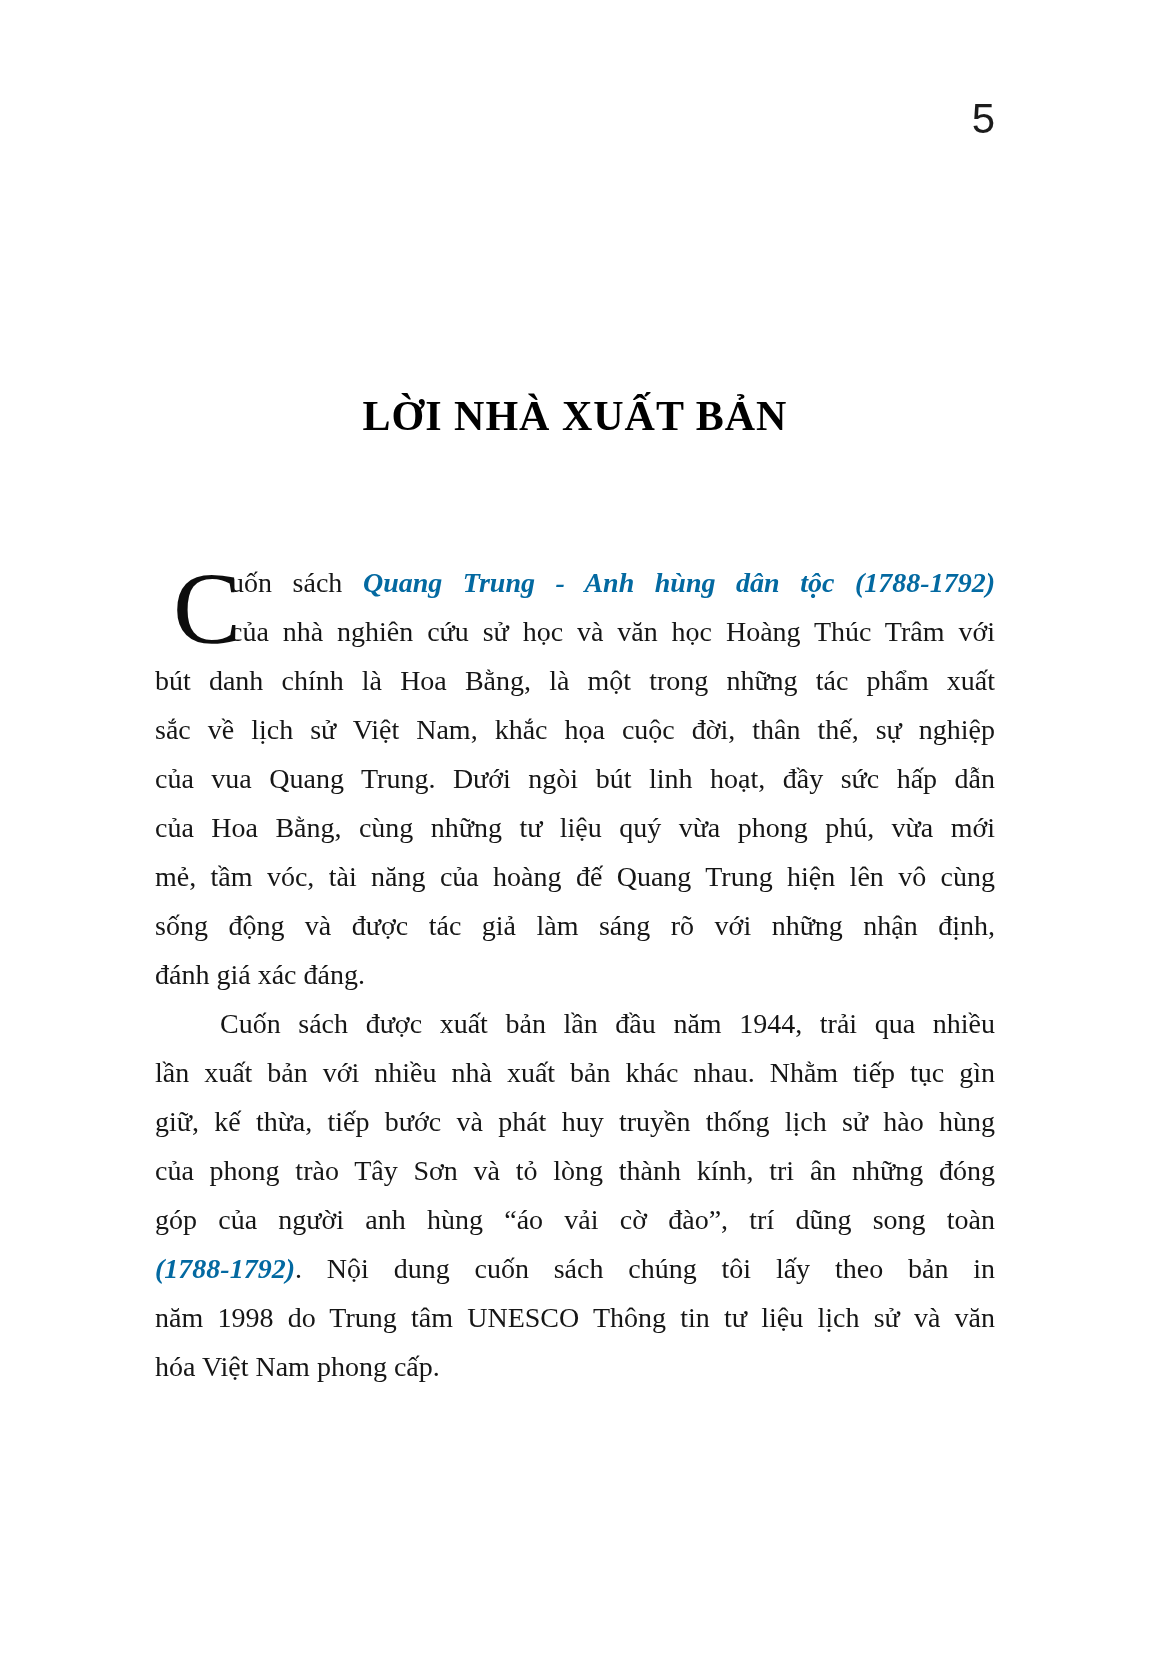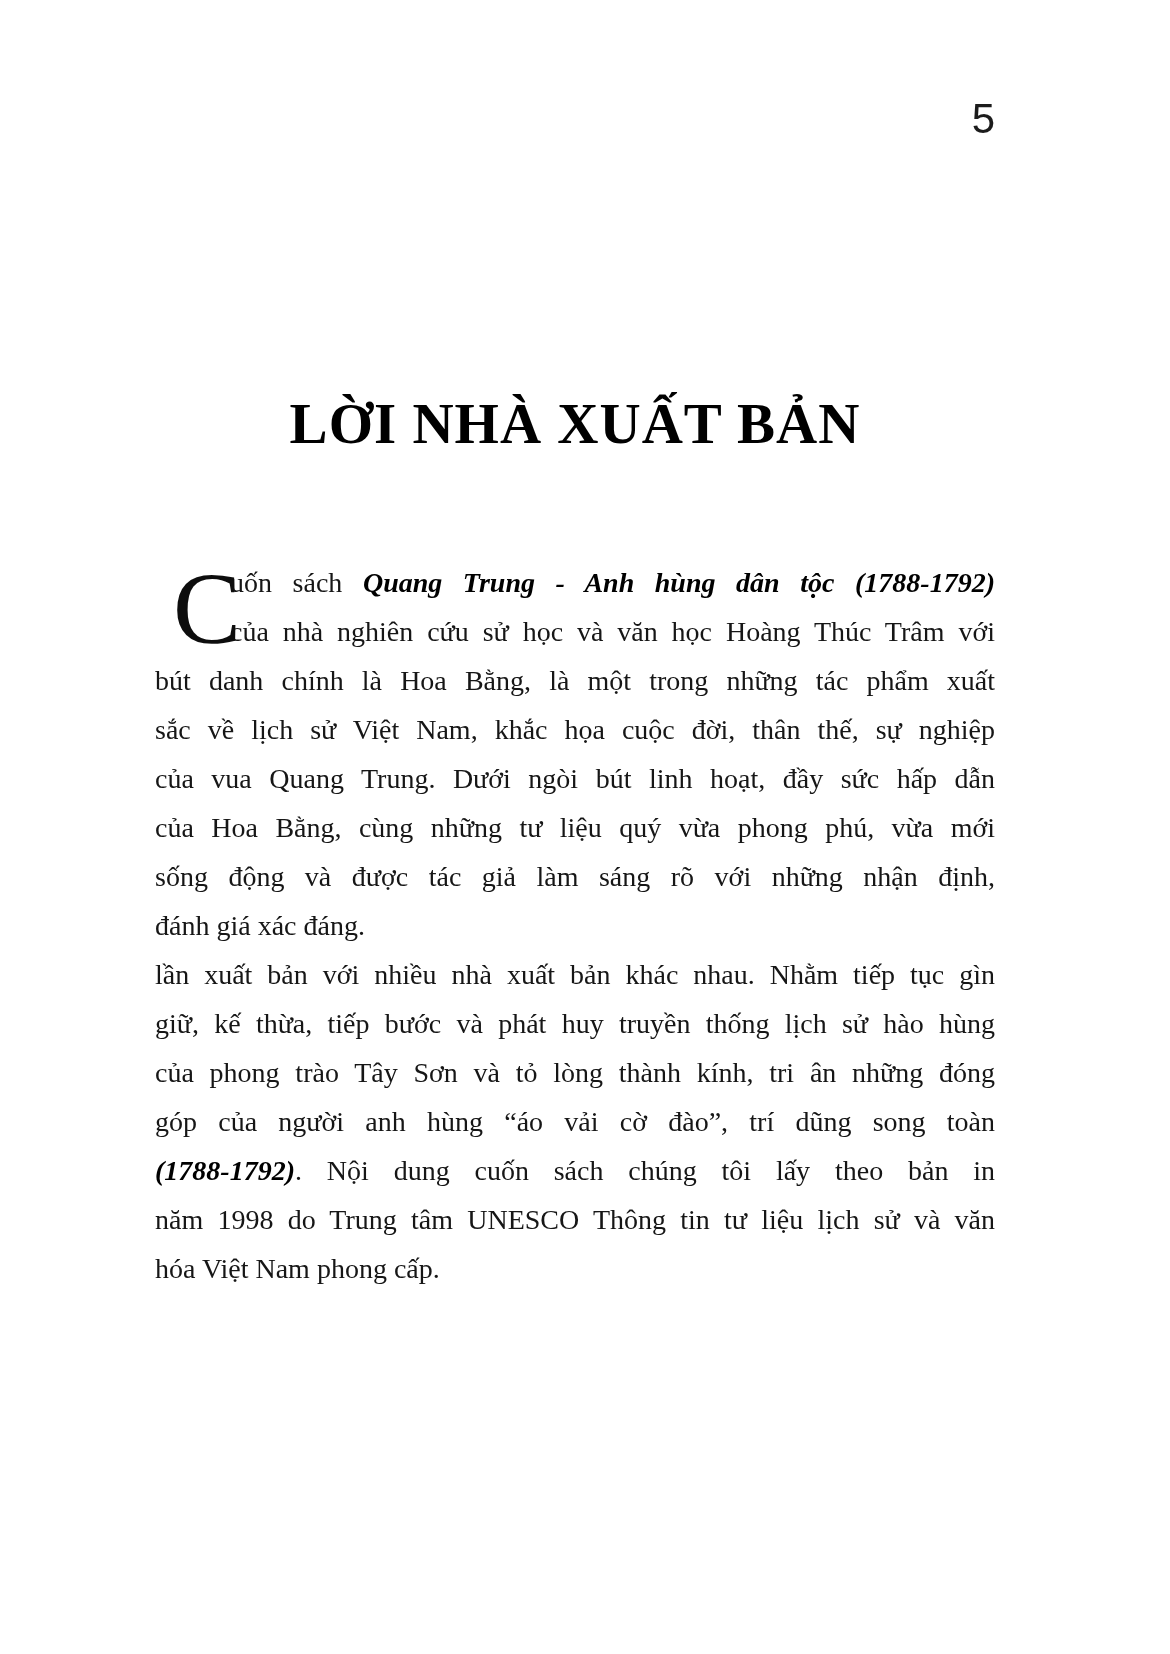--- a/index.html
+++ b/index.html
@@ -28,21 +28,21 @@
   }
   .title {
     position: absolute;
     top: 393px;
     left: 155px;
     width: 840px;
     margin: 0;
     text-align: center;
     font-family: "Liberation Serif", "DejaVu Serif", serif;
     font-weight: bold;
-    font-size: 57px;
+    font-size: 42px;
     letter-spacing: 1px;
     line-height: 1.1;
     color: #000000;
     white-space: nowrap;
   }
   .body-text {
     position: absolute;
     top: 558px;
     left: 155px;
     width: 840px;
@@ -70,43 +70,45 @@
     padding-left: 75px;
   }
   .line.first-indent {
     text-indent: 65px;
   }
   .line.last {
     text-align-last: left;
   }
   .seg-plain { font-style: normal; font-weight: normal; margin-top: 8px; }
   .seg-italic { font-weight: normal; }
-  .seg-bold-italic { font-style: italic; font-weight: bold; color: #000000; }
+  .seg-bold-italic { font-style: italic; font-weight: bold; color: #0369a1; }
 </style>
 </head>
 <body>
 
 <div class="page">
   <div class="page-number">5</div>
 
   <h1 class="title">LỜI NHÀ XUẤT BẢN</h1>
 
   <div class="body-text">
       <div class="paragraph">
         <span class="drop-cap">C</span>
         <div class="line dropcap-offset"><span class="seg-plain">uốn sách </span><span class="seg-bold-italic">Quang Trung - Anh hùng dân tộc (1788-1792)</span></div>
         <div class="line dropcap-offset"><span class="seg-plain">của nhà nghiên cứu sử học và văn học Hoàng Thúc Trâm với</span></div>
         <div class="line"><span class="seg-plain">bút danh chính là Hoa Bằng, là một trong những tác phẩm xuất</span></div>
         <div class="line"><span class="seg-plain">sắc về lịch sử Việt Nam, khắc họa cuộc đời, thân thế, sự nghiệp</span></div>
         <div class="line"><span class="seg-plain">của vua Quang Trung. Dưới ngòi bút linh hoạt, đầy sức hấp dẫn</span></div>
         <div class="line"><span class="seg-plain">của </span><span class="seg-italic">Hoa Bằng</span><span class="seg-plain">, cùng những tư liệu quý vừa phong phú, vừa mới</span></div>
+        <div class="line"><span class="seg-plain">mẻ, tầm vóc, tài năng của hoàng đế Quang Trung hiện lên vô cùng</span></div>
         <div class="line"><span class="seg-plain">sống động và được tác giả làm sáng rõ với những nhận định,</span></div>
         <div class="line last"><span class="seg-plain">đánh giá xác đáng.</span></div>
       </div>
       <div class="paragraph">
+        <div class="line first-indent"><span class="seg-plain">Cuốn sách được xuất bản lần đầu năm 1944, trải qua nhiều</span></div>
         <div class="line"><span class="seg-plain">lần xuất bản với nhiều nhà xuất bản khác nhau. Nhằm tiếp tục gìn</span></div>
         <div class="line"><span class="seg-plain">giữ, kế thừa, tiếp bước và phát huy truyền thống lịch sử hào hùng</span></div>
         <div class="line"><span class="seg-plain">của phong trào Tây Sơn và tỏ lòng thành kính, tri ân những đóng</span></div>
         <div class="line"><span class="seg-plain">góp của người anh hùng “áo vải cờ đào”, trí dũng song toàn</span></div>
         <div class="line"><span class="seg-bold-italic">(1788-1792)</span><span class="seg-plain">. Nội dung cuốn sách chúng tôi lấy theo bản in</span></div>
         <div class="line"><span class="seg-plain">năm 1998 do Trung tâm UNESCO Thông tin tư liệu lịch sử và văn</span></div>
         <div class="line last"><span class="seg-plain">hóa Việt Nam phong cấp.</span></div>
       </div>
     </div>
 </div>

